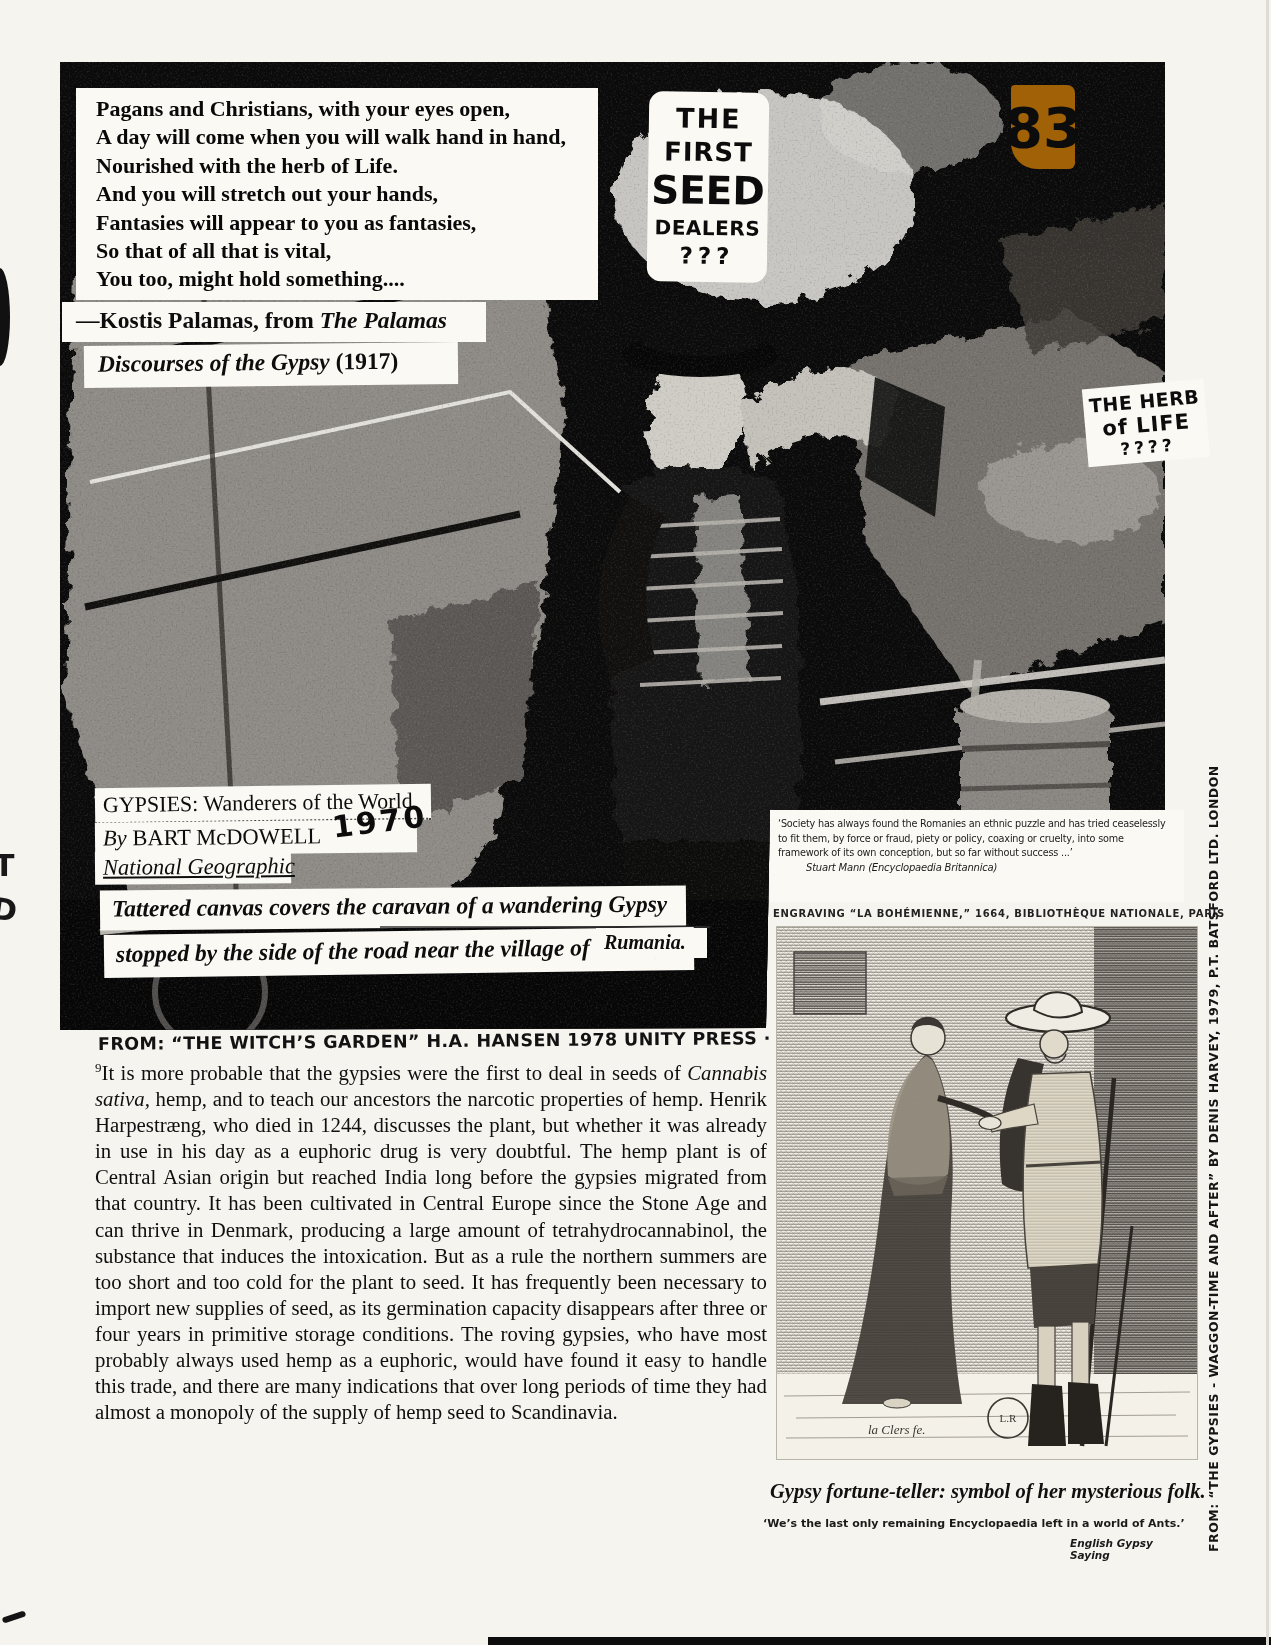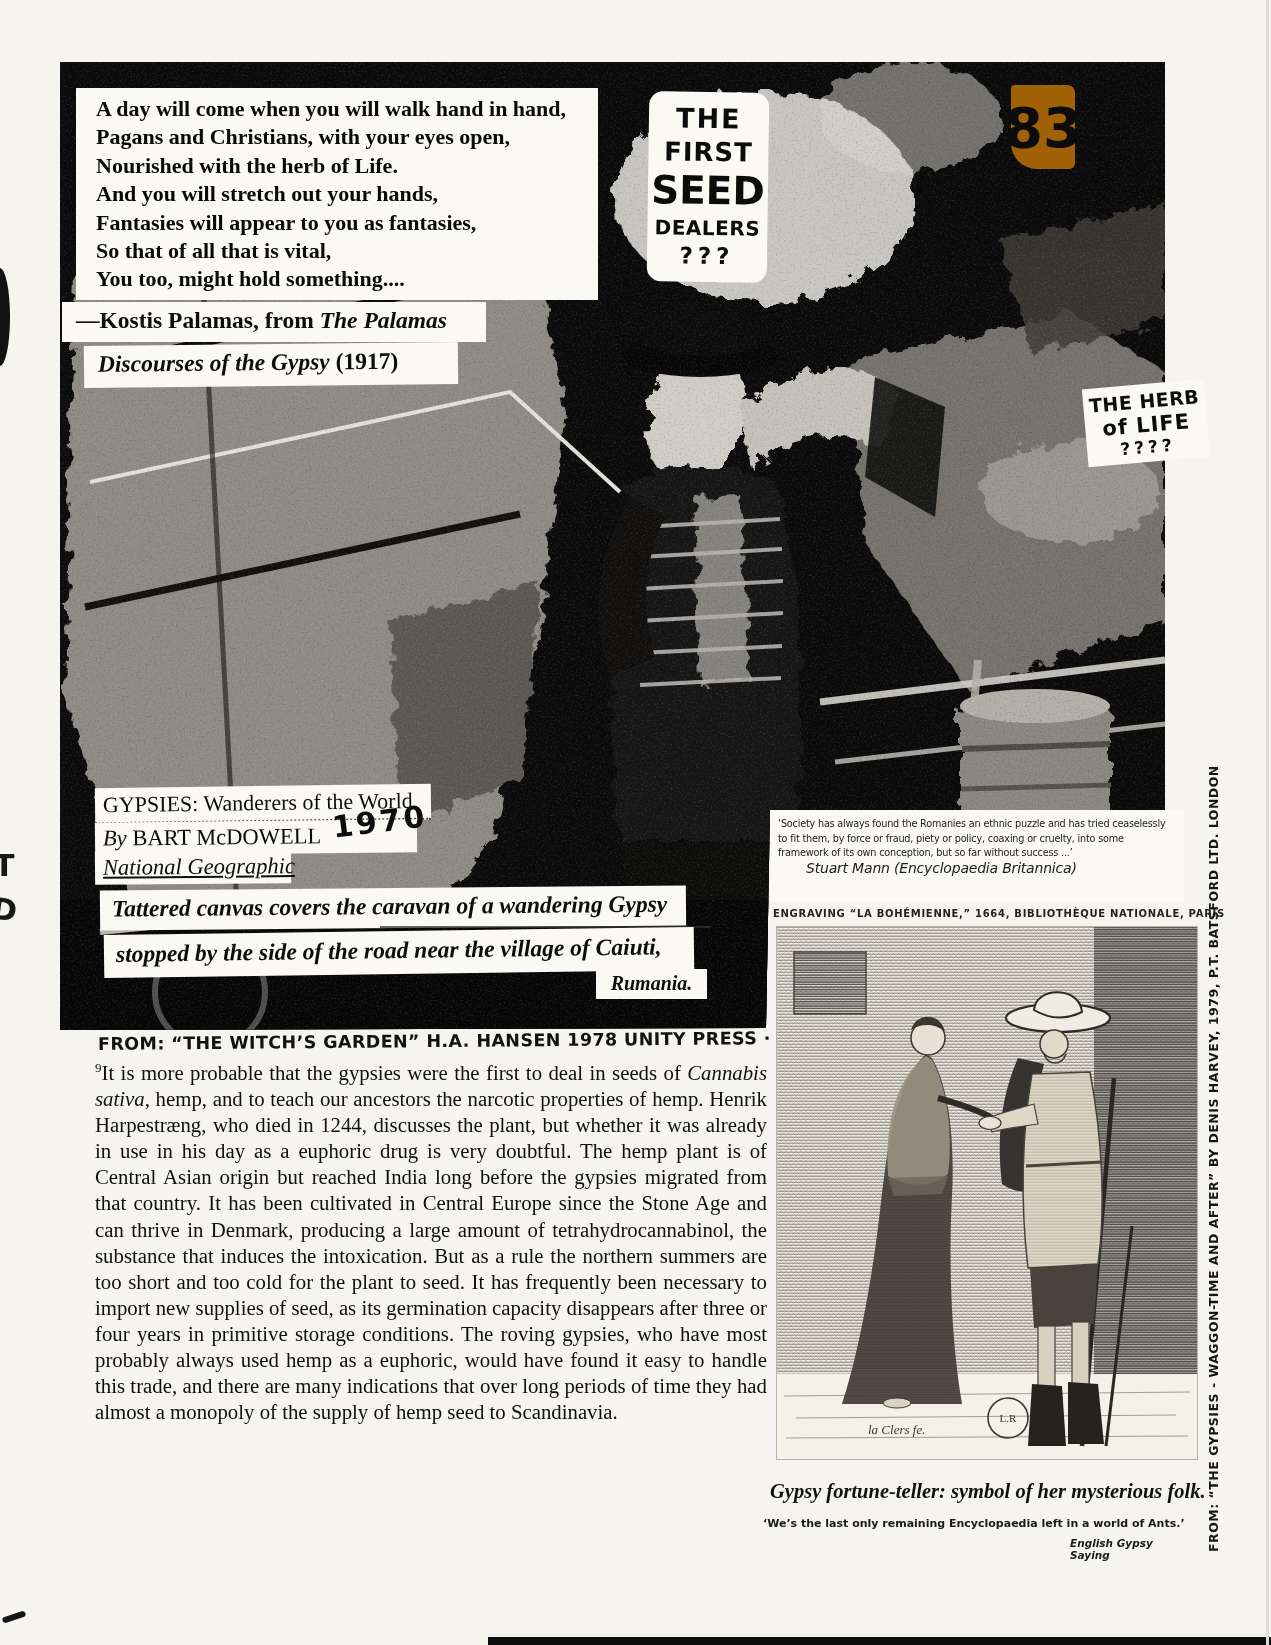--- a/index.html
+++ b/index.html
@@ -88,22 +88,22 @@
     font:italic 600 23.5px/33px "Liberation Serif", serif; padding:2px 12px; white-space:nowrap;
     transform:rotate(-0.5deg);
   }
   .cap-rule { position:absolute; left:380px; top:926px; width:330px; height:2px; background:#333; opacity:.75; }
   .cap2 {
     position:absolute; left:104px; top:931px; width:590px; height:43px;
     font:italic 600 23.5px/35px "Liberation Serif", serif; padding:2px 12px; white-space:nowrap;
     transform:rotate(-0.8deg);
   }
   .cap3 {
-    position:absolute; left:596px; top:969px; width:111px; height:30px;
-    font:italic 600 20px/26px "Liberation Serif", serif; text-align:center; padding:1px 8px;
+    position:absolute; left:596px; top:928px; width:111px; height:30px;
+    font:italic 600 20px/26px "Liberation Serif", serif; text-align:left; padding:1px 8px;
   }
 
   
   .source-note {
     position:absolute; left:98px; top:1031px; width:680px;
     font:900 17.5px "DejaVu Sans", sans-serif; letter-spacing:0.4px; color:#121212;
     transform:rotate(-0.5deg); white-space:nowrap;
   }
 
   
@@ -112,21 +112,21 @@
     font:20.8px/26.1px "Liberation Serif", serif; text-align:justify; color:#0f0f0f;
   }
   .body-text sup { font-size:13px; vertical-align:super; line-height:0; }
 
   
   .quote-box {
     position:absolute; left:770px; top:810px; width:414px; min-height:92px;
     background:#faf9f4; padding:7px 8px 4px 8px;
     font:9.7px/14.6px "DejaVu Sans", sans-serif; letter-spacing:-0.2px; color:#1b1b1b;
   }
-  .quote-attr { font-style:italic; font-size:14px; margin-left:28px; white-space:nowrap; }
+  .quote-attr { font-style:italic; font-size:10px; margin-left:28px; white-space:nowrap; }
   .engraving-label {
     position:absolute; left:773px; top:908px; width:430px;
     font:700 10px "DejaVu Sans", sans-serif; letter-spacing:0.07em; color:#222; white-space:nowrap;
   }
   .engraving { position:absolute; left:776px; top:926px; width:422px; height:534px; }
   .vertical-credit {
     position:absolute; left:1206px; top:1552px; width:700px; height:26px;
     transform:rotate(-90deg); transform-origin:0 0;
     font:800 12.5px "DejaVu Sans", sans-serif; letter-spacing:0.5px; color:#151515; white-space:nowrap;
   }
@@ -219,22 +219,22 @@
       <path d="M300,880 L420,872" stroke="#8f8c87" stroke-width="5" fill="none"></path>
       <path d="M470,905 L560,898" stroke="#a5a29c" stroke-width="4" fill="none"></path>
       <circle cx="150" cy="930" r="55" fill="none" stroke="#9b9893" stroke-width="6" opacity="0.5"></circle>
 
       <rect width="1105" height="968" filter="url(#p-noiseW)" opacity="0.22"></rect>
       <rect width="1105" height="968" filter="url(#p-noiseB)" opacity="0.28"></rect>
     </svg>
   </div>
 
   <div class="poem-box">
+    <div class="poem-line">Pagans and Christians, with your eyes open,</div>
     <div class="poem-line">A day will come when you will walk hand in hand,</div>
-    <div class="poem-line">Pagans and Christians, with your eyes open,</div>
     <div class="poem-line">Nourished with the herb of Life.</div>
     <div class="poem-line">And you will stretch out your hands,</div>
     <div class="poem-line">Fantasies will appear to you as fantasies,</div>
     <div class="poem-line">So that of all that is vital,</div>
     <div class="poem-line">You too, might hold something....</div>
   </div>
   <div class="attr1 strip"><span>—Kostis Palamas, from </span><span style="font-style: italic;">The Palamas</span></div>
   <div class="attr2 strip"><span style="font-style: italic;">Discourses of the Gypsy</span><span> (1917)</span></div>
 
   <div class="seed-sign">

